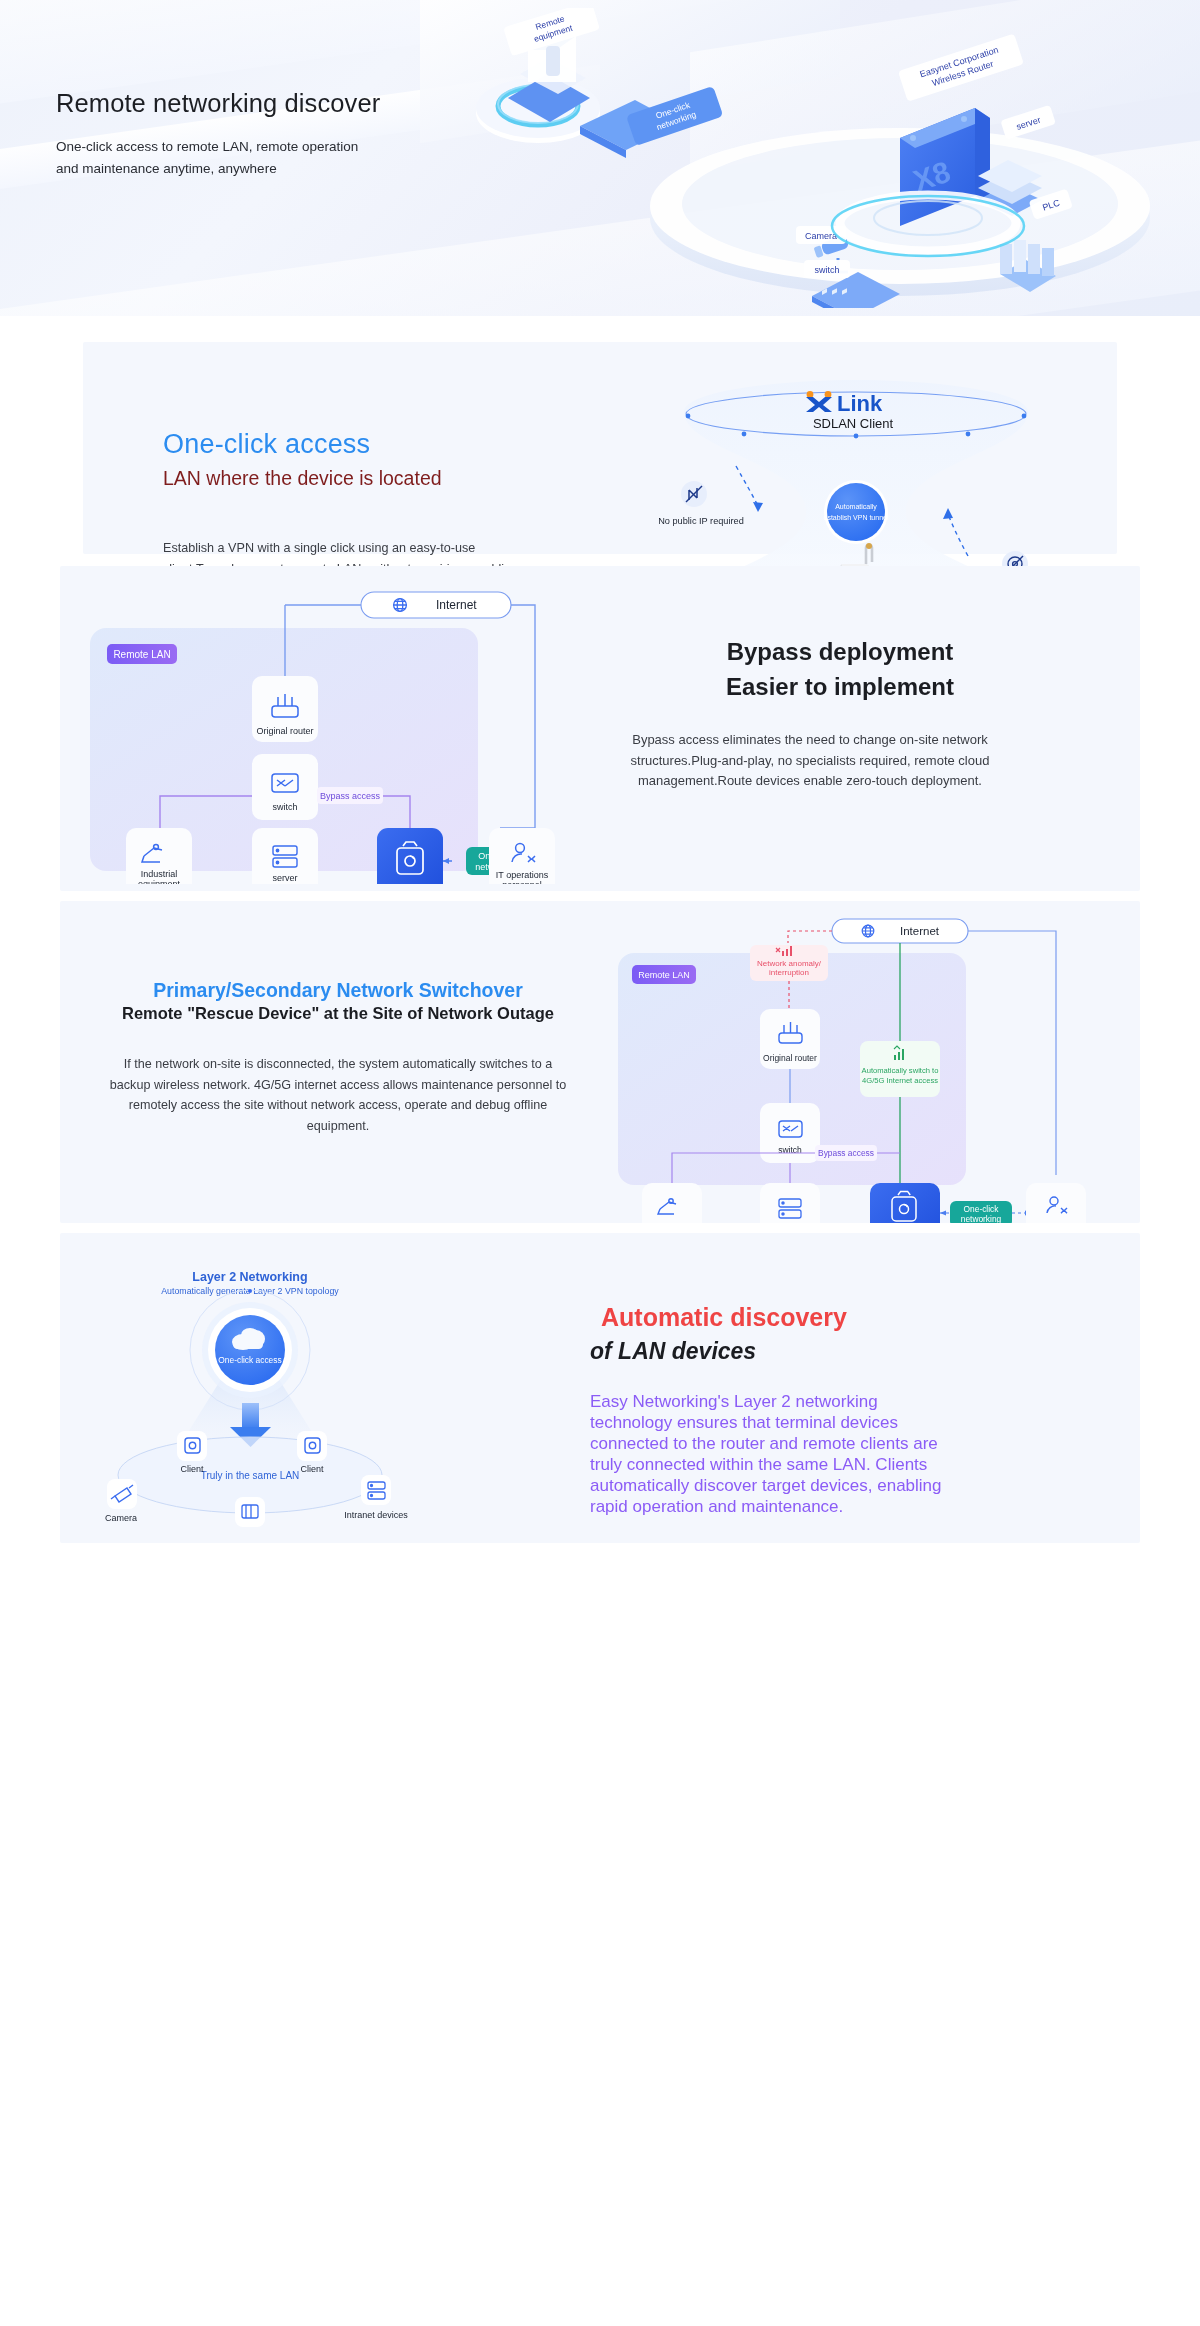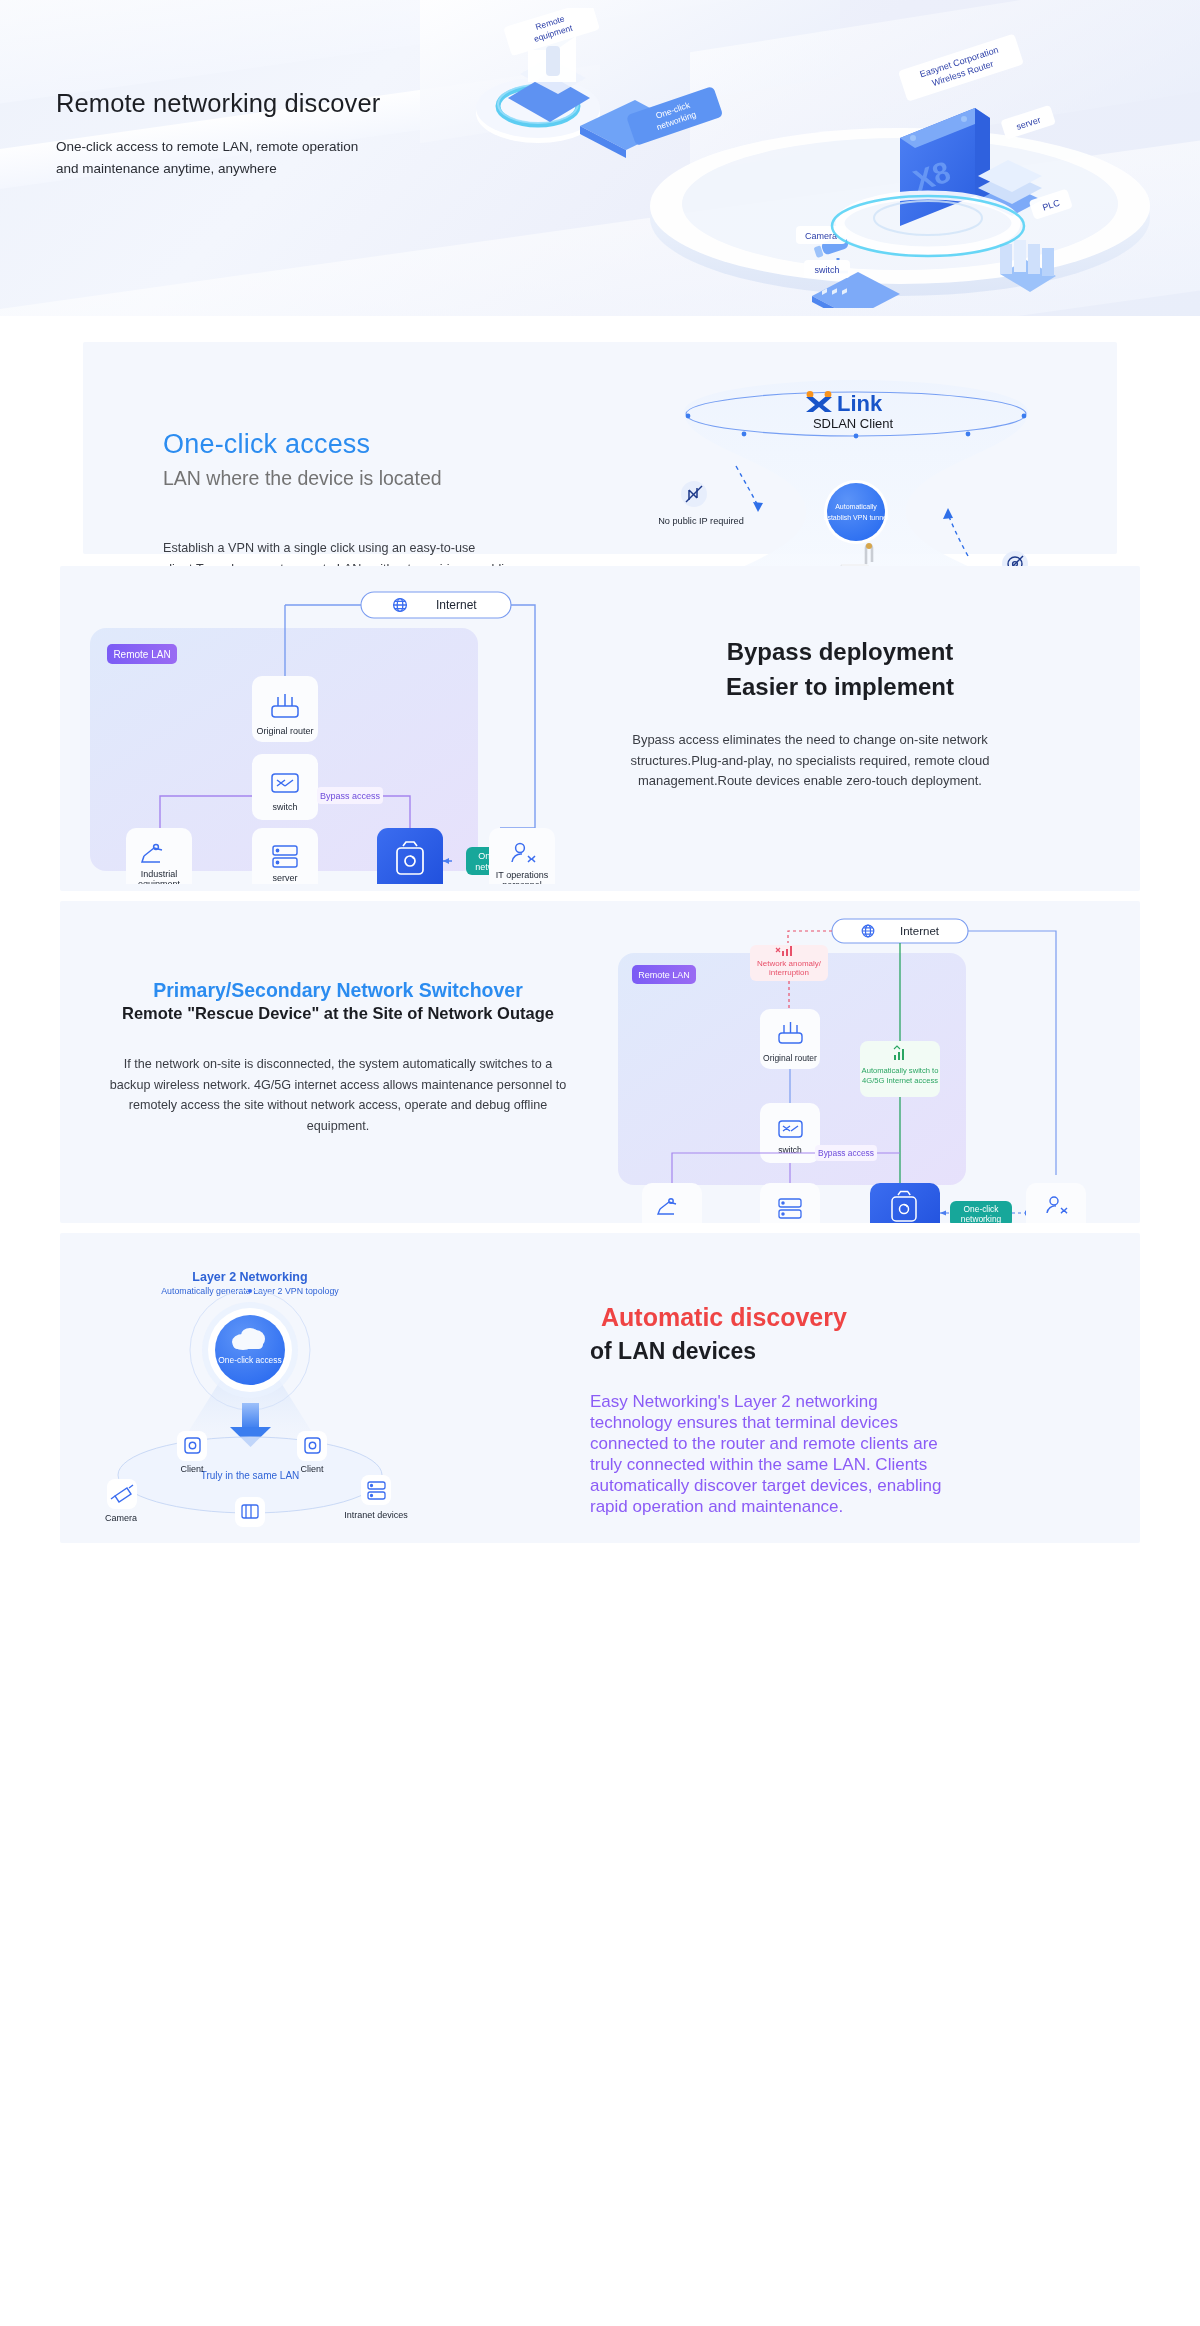--- a/index.html
+++ b/index.html
@@ -48,21 +48,21 @@
 
   
   .card {
     position: absolute;
     background: #f4f7fd;
     border-radius: 2px;
   }
   .sec-title-blue {
     color: #2b8cf0; font-weight: 400; letter-spacing: .2px;
   }
-  .sec-title-dark { color: #737373; font-weight: 400; }
+  .sec-title-dark { color: #7f1d1d; font-weight: 400; }
   .sec-body { color: #3a3d44; }
   #sec1-card { left:83px; top:229px; width:1034px; height:325px; }
   .s1-title { position:absolute; left:80px; top:86px; font-size:27px; line-height:33px;}
   .s1-sub   { position:absolute; left:80px; top:124px; font-size:19.5px; line-height:25px;}
   .s1-body  { position:absolute; left:80px; top:196px; width:350px; font-size:12.6px; line-height:20.5px;}
 
   .s1-diagram { position:absolute; left:545px; top:30px; width:470px; height:280px; }
   .s1-diagram svg { width:100%; height:100%; }
 
   .xlink-logo { position:absolute; left:718px; top:46px; width:100px; height:26px;}
@@ -85,21 +85,21 @@
                    font-size:19.5px; color:#2b8cf0;}
   .s3-title-dark { position:absolute; left:18px; top:103px; width:520px; text-align:center;
                    font-size:16.5px; color:#1b1d22;}
   .s3-body { position:absolute; left:48px; top:153px; width:460px; text-align:center;
              font-size:12.6px; line-height:20.5px; color:#3a3d44;}
   .s3-diagram { position:absolute; left:550px; top:12px; width:500px; height:310px;}
 
   
   #sec4 { left:60px; top:1233px; width:1080px; height:310px; }
   .s4-title-blue { position:absolute; left:530px; top:70px; font-size:25px; color:#ef4444;margin-left:11px;}
-  .s4-title-dark { position:absolute; left:530px; top:105px; font-size:23px; color:#1b1d22;}
+  .s4-title-dark { position:absolute; left:530px; top:105px; font-size:23px; color:#1b1d22;font-style:italic;}
   .s4-body { position:absolute; left:530px; top:158px; width:365px; font-size:17px;
              line-height:21px; color:#8b5cf6;}
   .s4-diagram { position:absolute; left:25px; top:20px; width:470px; height:275px;}
 
   
   svg text { font-family:"Liberation Sans", sans-serif; }
 </style>
 </head>
 <body>
 

